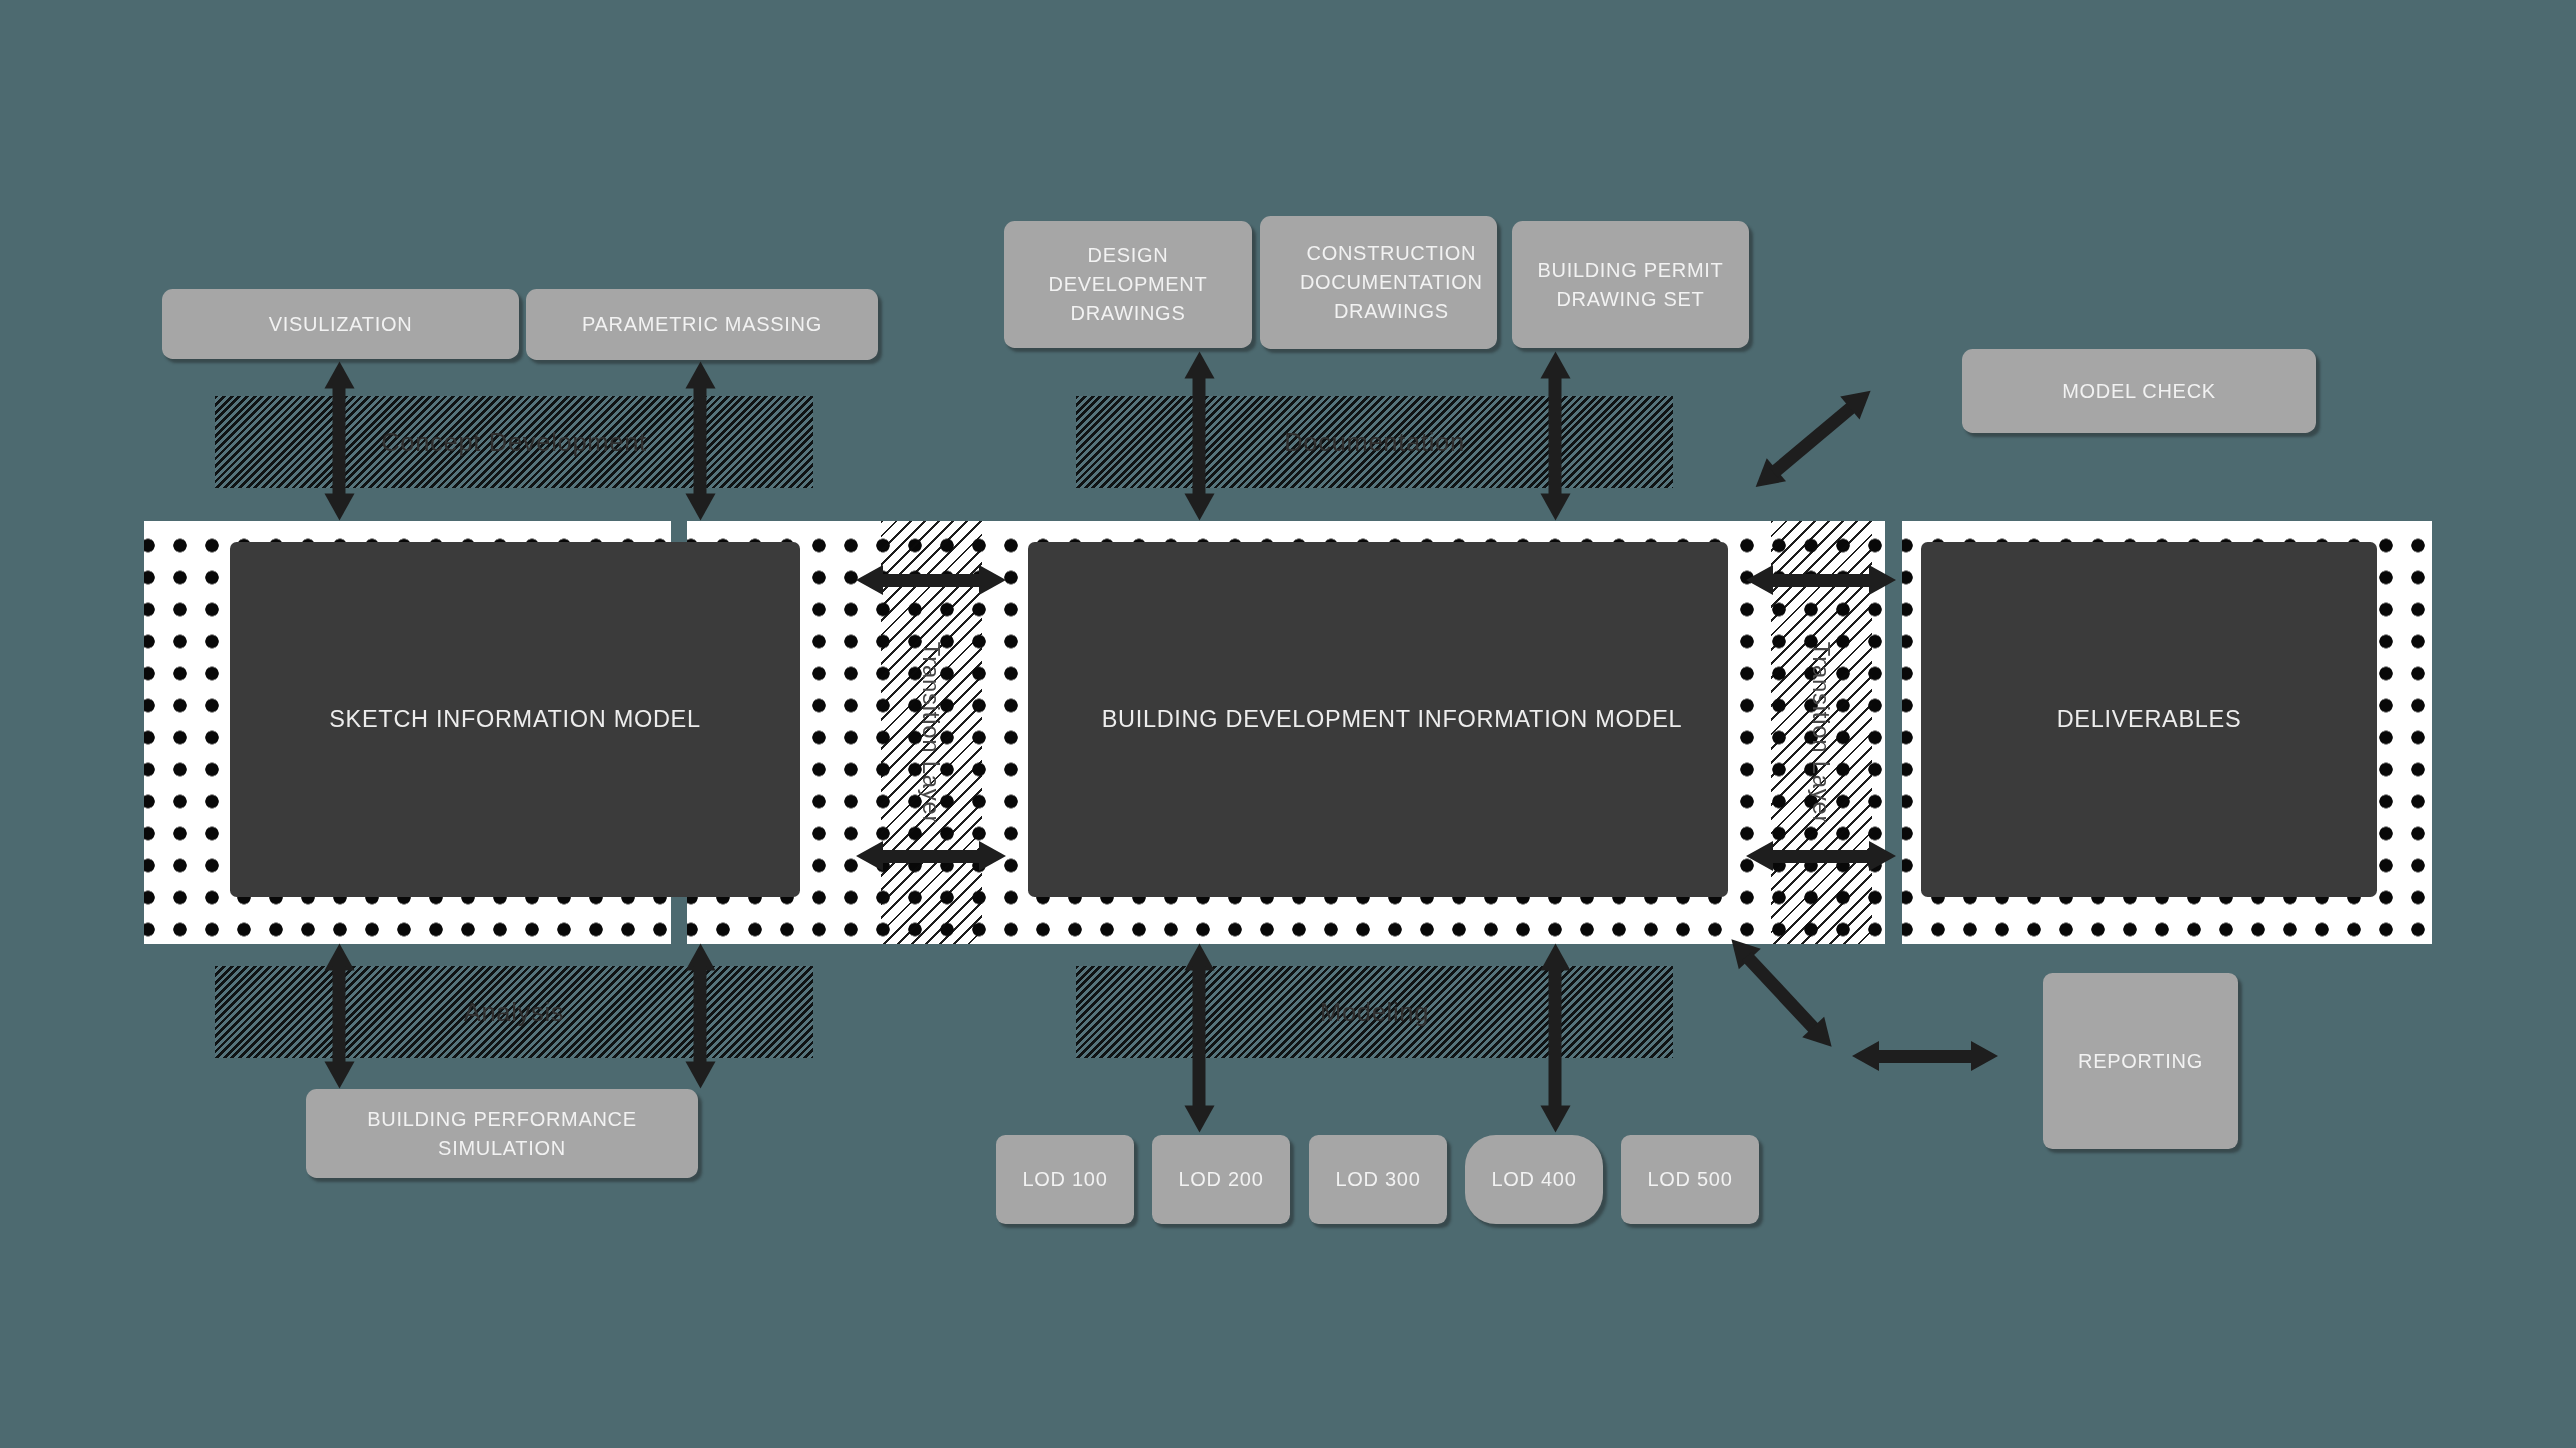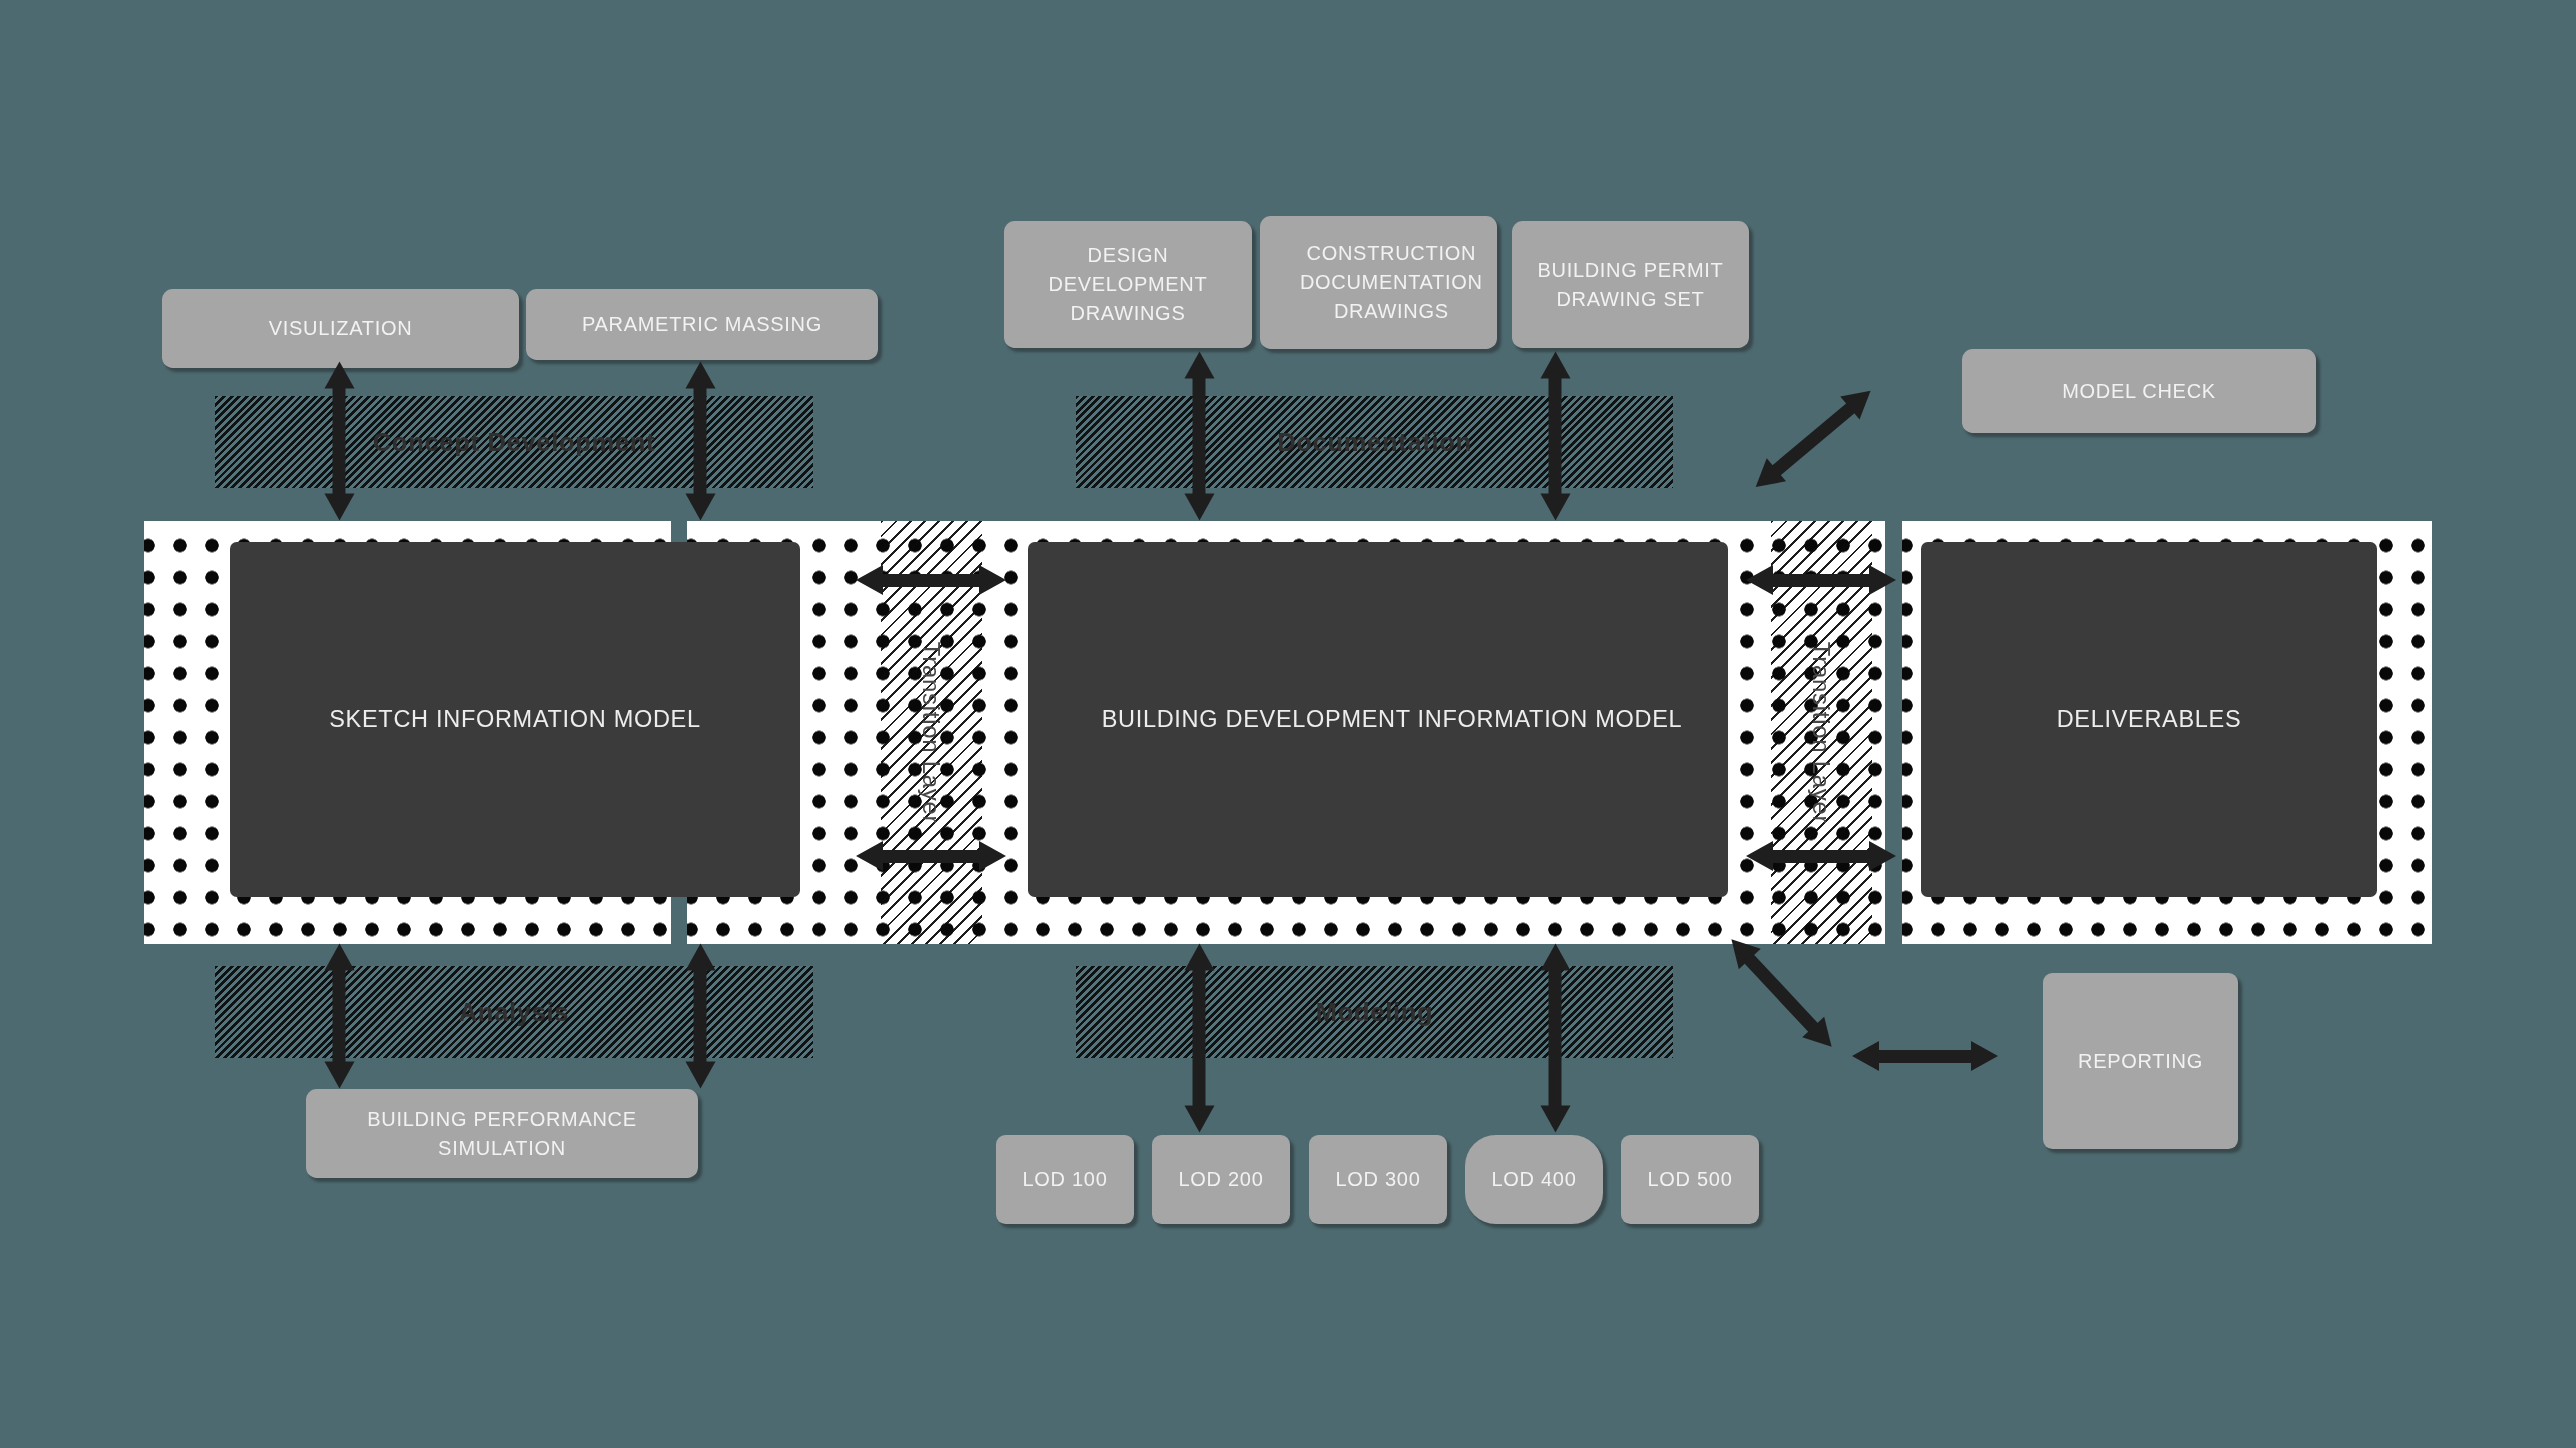--- a/index.html
+++ b/index.html
@@ -23,21 +23,21 @@
   #panel-middle{left:687px; width:1198px;}
   #panel-right{left:1902px; width:530px;}
 
   
   .phase-band{
     position:absolute; height:92px; z-index:5;
     background-color:var(--band_base);
     background-image:repeating-linear-gradient(135deg, rgba(5,5,5,0.88) 0 2.7px, transparent 2.7px 5.4px);
     display:flex; align-items:center; justify-content:center;
   }
-  .phase-band span{font-size:25.5px; color:var(--band_text); letter-spacing:0.7px; font-weight:700;}
+  .phase-band span{font-size:25.5px; color:var(--band_text); letter-spacing:0.7px; font-weight:400;}
   #band-tl{left:215px; top:396px; width:598px;}
   #band-tm{left:1076px; top:396px; width:597px;}
   #band-bl{left:215px; top:966px; width:598px;}
   #band-bm{left:1076px; top:966px; width:597px;}
 
   
   .transition-band{
     position:absolute; top:521px; height:423px; width:101px; z-index:6;
     background-image:repeating-linear-gradient(135deg, rgba(10,10,10,0.92) 0 2px, transparent 2px 10px);
     display:flex; align-items:center; justify-content:center;
@@ -62,21 +62,21 @@
 
   
   .gbtn{
     position:absolute; z-index:25;
     background:var(--button_gray); border-radius:10.7px;
     box-shadow:3.4px 4px 2.7px rgba(25,25,25,0.40);
     display:flex; align-items:center; justify-content:center;
     text-align:center; padding:0 17.4px;
   }
   .gbtn span{font-size:20px; color:var(--button_text); letter-spacing:0.7px; line-height:1.45;}
-  #btn-visualization{left:162px; top:289px; width:357px; height:79px;}
+  #btn-visualization{left:162px; top:289px; width:357px; height:70px;}
   #btn-parametric{left:526px; top:289px; width:352px; height:71px;}
   #btn-ddd{left:1004px; top:221px; width:248px; height:127px;}
   #btn-cdd{left:1260px; top:216px; width:237px; height:133px;padding-left:43px;}
   #btn-bpds{left:1512px; top:221px; width:237px; height:127px;}
   #btn-modelcheck{left:1962px; top:332px; width:354px; height:84px;margin-top:17px;}
   #btn-bps{left:306px; top:1089px; width:392px; height:89px;}
   #btn-reporting{left:2043px; top:973px; width:195px; height:176px; border-radius:9.4px;}
   .lod{width:138px; height:89px; top:1135px; border-radius:9.4px;}
   #btn-lod100{left:996px;} #btn-lod200{left:1152px;} #btn-lod300{left:1309px;}
   #btn-lod400{left:1465px;border-radius:31px;} #btn-lod500{left:1621px;}

